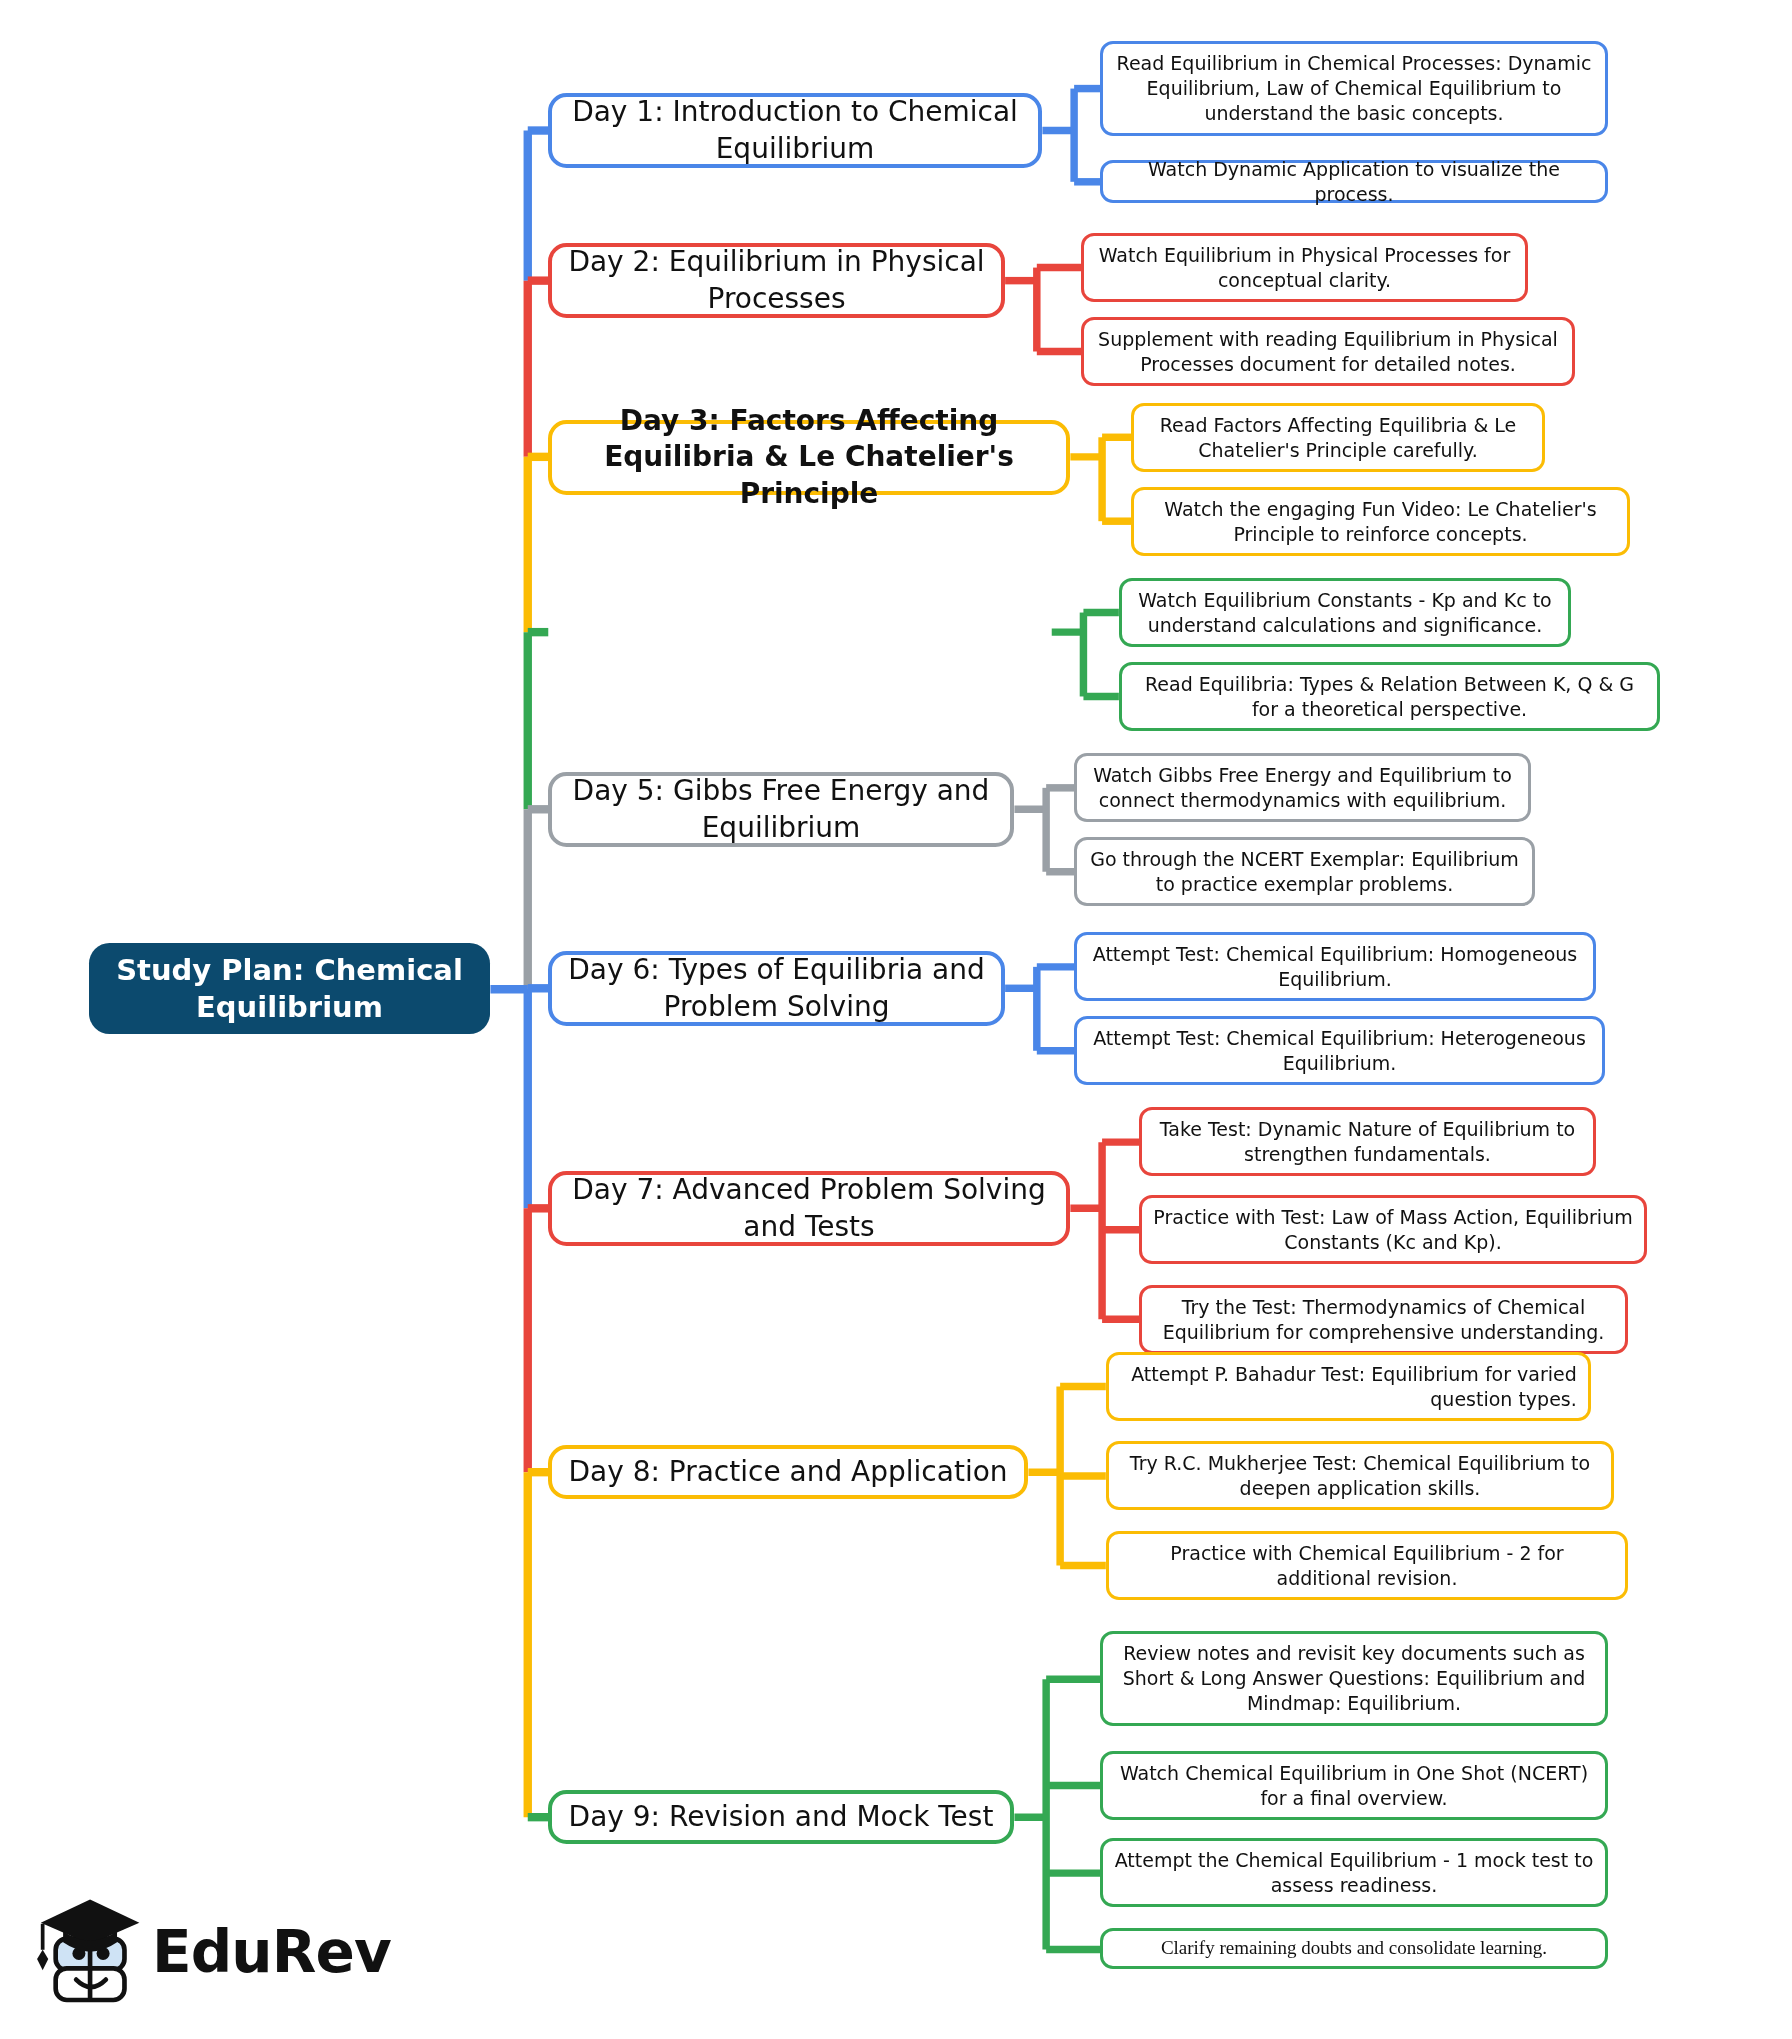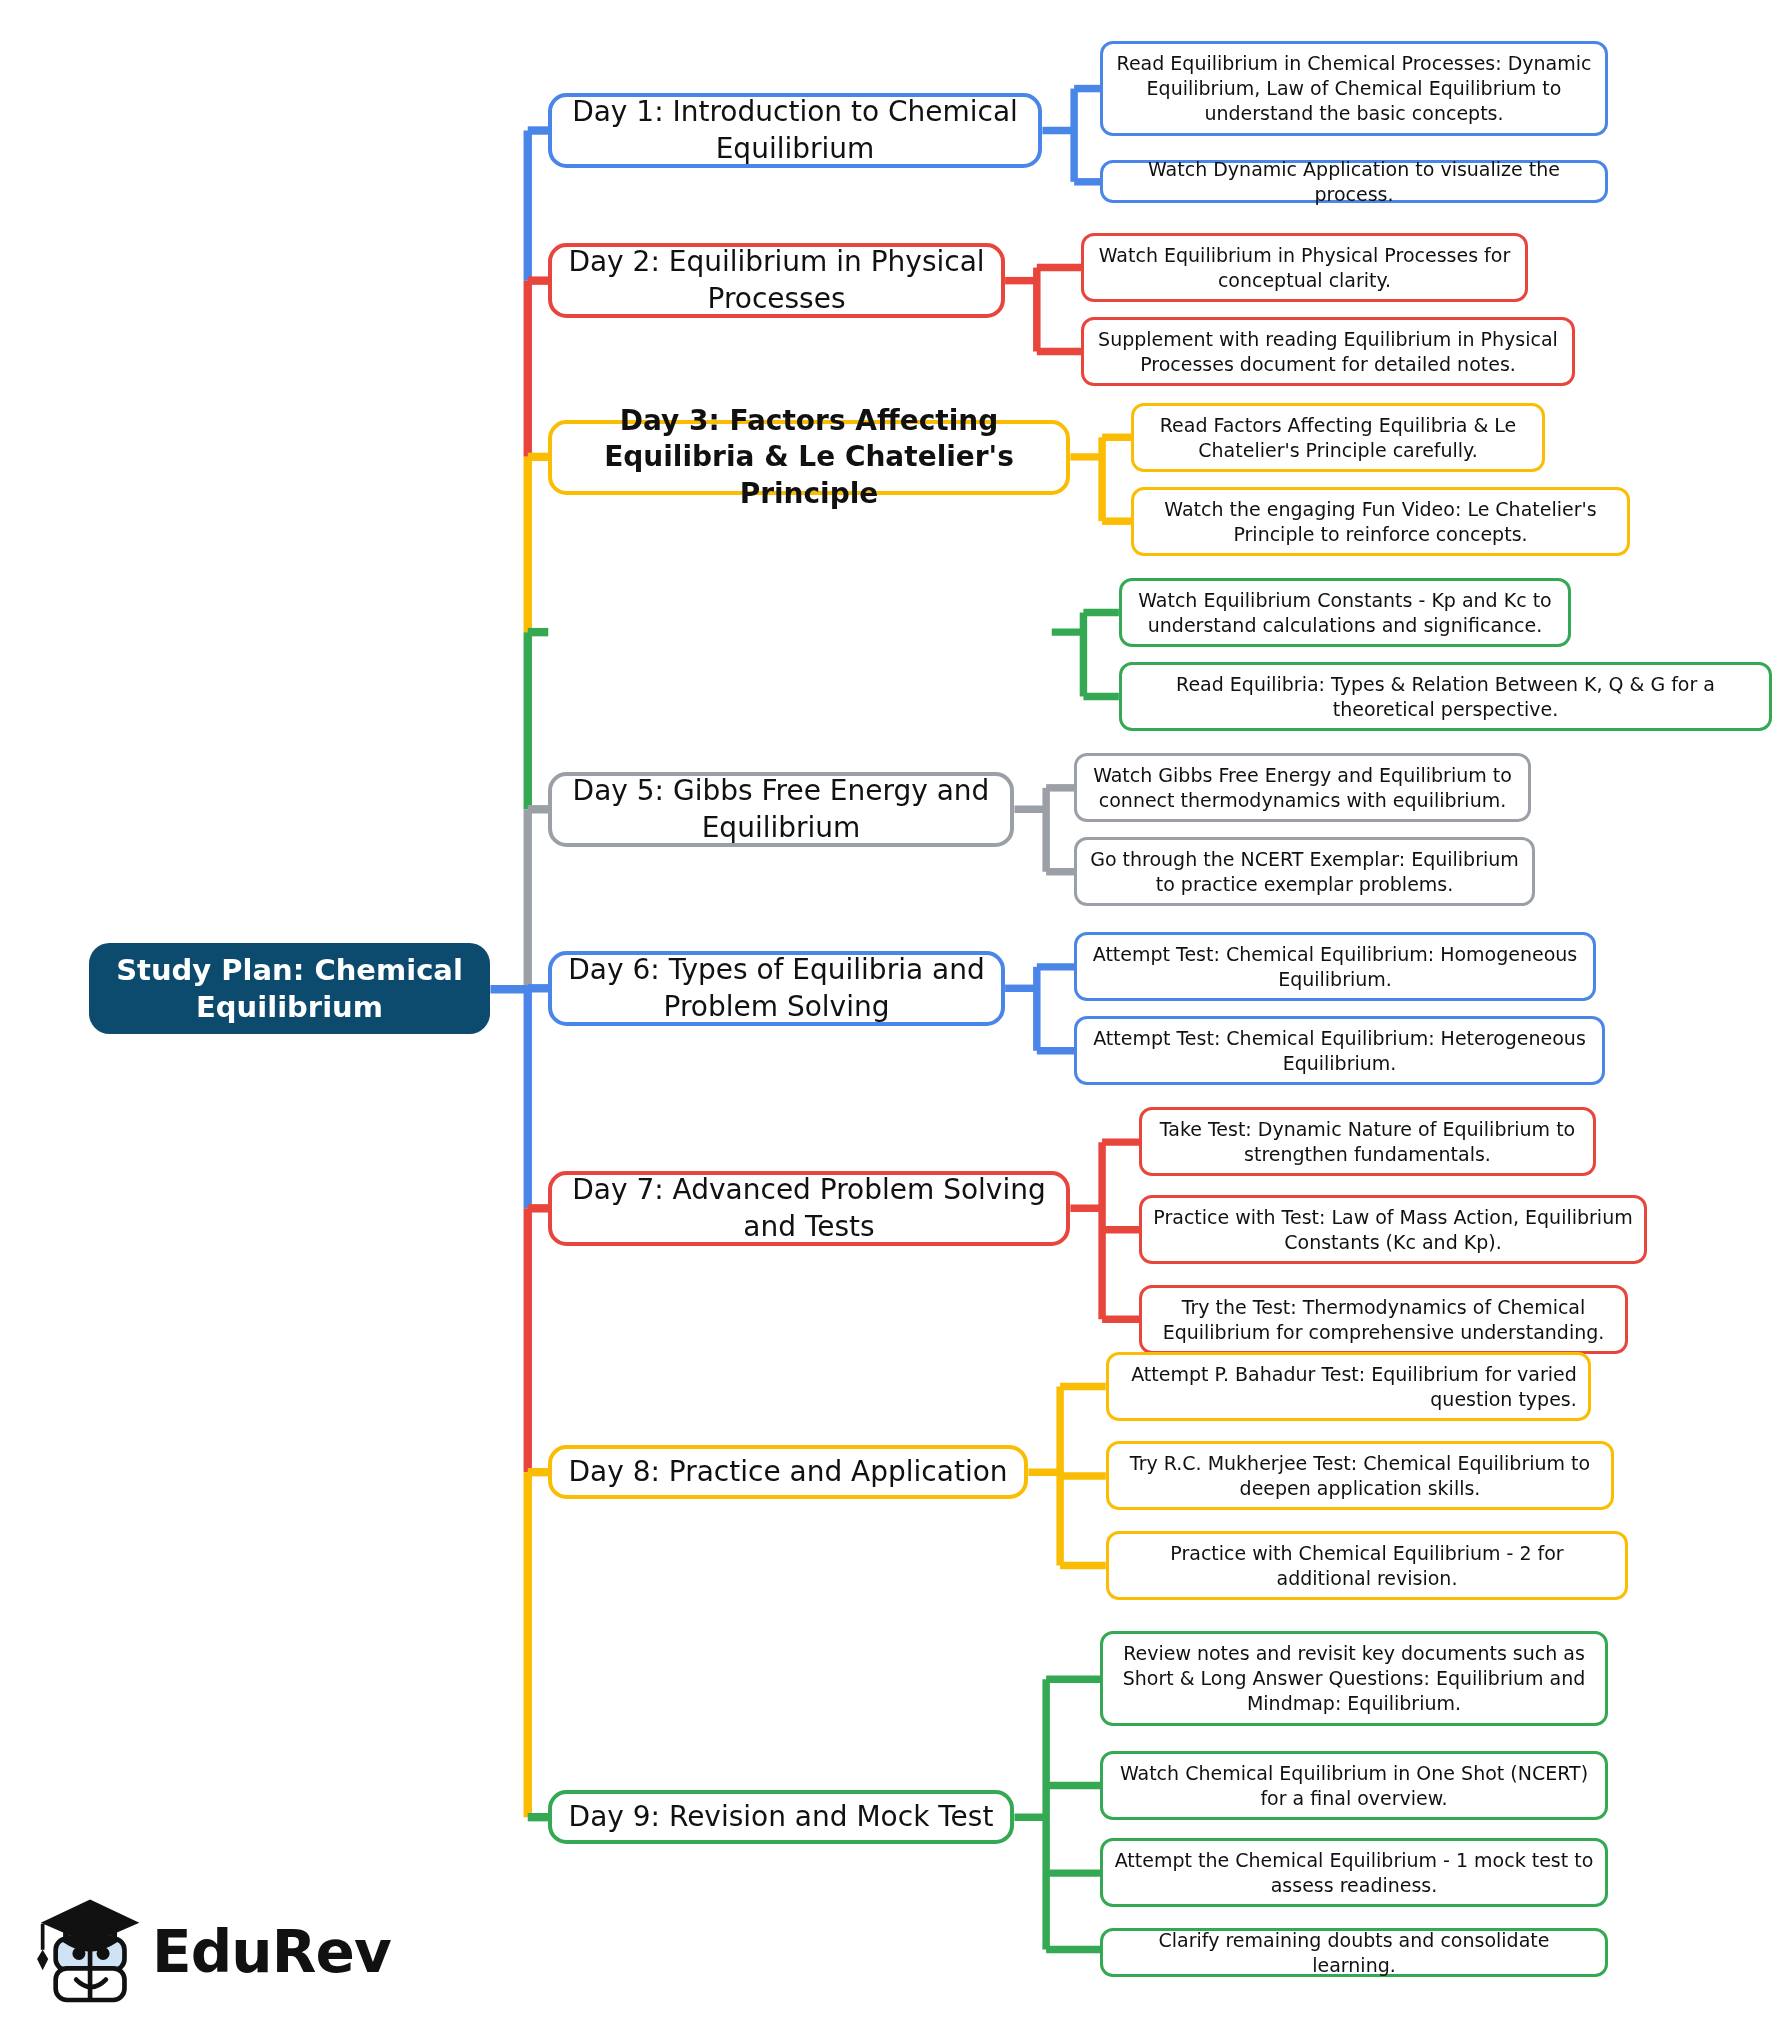--- a/index.html
+++ b/index.html
@@ -122,40 +122,40 @@
     <div class="node day" style="left: 548px; top: 93px; width: 494px; height: 75px; border-color: rgb(74, 134, 232);">Day 1: Introduction to Chemical Equilibrium</div>
     <div class="node leaf" style="left: 1100px; top: 41px; width: 508px; height: 95px; border-color: rgb(74, 134, 232);">Read Equilibrium in Chemical Processes: Dynamic Equilibrium, Law of Chemical Equilibrium to understand the basic concepts.</div>
     <div class="node leaf" style="left: 1100px; top: 160px; width: 508px; height: 43px; border-color: rgb(74, 134, 232);">Watch Dynamic Application to visualize the process.</div>
     <div class="node day" style="left: 548px; top: 243px; width: 457px; height: 75px; border-color: rgb(232, 69, 60);">Day 2: Equilibrium in Physical Processes</div>
     <div class="node leaf" style="left: 1081px; top: 233px; width: 447px; height: 69px; border-color: rgb(232, 69, 60);">Watch Equilibrium in Physical Processes for conceptual clarity.</div>
     <div class="node leaf" style="left: 1081px; top: 317px; width: 494px; height: 69px; border-color: rgb(232, 69, 60);">Supplement with reading Equilibrium in Physical Processes document for detailed notes.</div>
     <div class="node day" style="left: 548px; top: 420px; width: 522px; height: 75px; border-color: rgb(251, 188, 4); font-weight: bold;">Day 3: Factors Affecting Equilibria &amp; Le Chatelier's Principle</div>
     <div class="node leaf" style="left: 1131px; top: 403px; width: 414px; height: 69px; border-color: rgb(251, 188, 4);">Read Factors Affecting Equilibria &amp; Le Chatelier's Principle carefully.</div>
     <div class="node leaf" style="left: 1131px; top: 487px; width: 499px; height: 69px; border-color: rgb(251, 188, 4);">Watch the engaging Fun Video: Le Chatelier's Principle to reinforce concepts.</div>
     <div class="node leaf" style="left: 1119px; top: 578px; width: 452px; height: 69px; border-color: rgb(52, 168, 83);">Watch Equilibrium Constants - Kp and Kc to understand calculations and significance.</div>
-    <div class="node leaf" style="left: 1119px; top: 662px; width: 653px; height: 69px; border-color: rgb(52, 168, 83);">Read Equilibria: Types &amp; Relation Between K, Q &amp; G for a theoretical perspective.</div>
+    <div class="node leaf" style="left: 1119px; top: 662px; width: 541px; height: 69px; border-color: rgb(52, 168, 83);">Read Equilibria: Types &amp; Relation Between K, Q &amp; G for a theoretical perspective.</div>
     <div class="node day" style="left: 548px; top: 772px; width: 466px; height: 75px; border-color: rgb(154, 160, 166);">Day 5: Gibbs Free Energy and Equilibrium</div>
     <div class="node leaf" style="left: 1074px; top: 753px; width: 457px; height: 69px; border-color: rgb(154, 160, 166);">Watch Gibbs Free Energy and Equilibrium to connect thermodynamics with equilibrium.</div>
     <div class="node leaf" style="left: 1074px; top: 837px; width: 461px; height: 69px; border-color: rgb(154, 160, 166);">Go through the NCERT Exemplar: Equilibrium to practice exemplar problems.</div>
     <div class="node day" style="left: 548px; top: 951px; width: 457px; height: 75px; border-color: rgb(74, 134, 232);">Day 6: Types of Equilibria and Problem Solving</div>
     <div class="node leaf" style="left: 1074px; top: 932px; width: 522px; height: 69px; border-color: rgb(74, 134, 232);">Attempt Test: Chemical Equilibrium: Homogeneous Equilibrium.</div>
     <div class="node leaf" style="left: 1074px; top: 1016px; width: 531px; height: 69px; border-color: rgb(74, 134, 232);">Attempt Test: Chemical Equilibrium: Heterogeneous Equilibrium.</div>
     <div class="node day" style="left: 548px; top: 1171px; width: 522px; height: 75px; border-color: rgb(232, 69, 60);">Day 7: Advanced Problem Solving and Tests</div>
     <div class="node leaf" style="left: 1139px; top: 1107px; width: 457px; height: 69px; border-color: rgb(232, 69, 60);">Take Test: Dynamic Nature of Equilibrium to strengthen fundamentals.</div>
     <div class="node leaf" style="left: 1139px; top: 1195px; width: 508px; height: 69px; border-color: rgb(232, 69, 60);">Practice with Test: Law of Mass Action, Equilibrium Constants (Kc and Kp).</div>
     <div class="node leaf" style="left: 1139px; top: 1285px; width: 489px; height: 69px; border-color: rgb(232, 69, 60);">Try the Test: Thermodynamics of Chemical Equilibrium for comprehensive understanding.</div>
     <div class="node day" style="left: 548px; top: 1445px; width: 480px; height: 54px; border-color: rgb(251, 188, 4);">Day 8: Practice and Application</div>
     <div class="node leaf" style="left: 1106px; top: 1352px; width: 485px; height: 69px; border-color: rgb(251, 188, 4); text-align: right;">Attempt P. Bahadur Test: Equilibrium for varied question types.</div>
     <div class="node leaf" style="left: 1106px; top: 1441px; width: 508px; height: 69px; border-color: rgb(251, 188, 4);">Try R.C. Mukherjee Test: Chemical Equilibrium to deepen application skills.</div>
     <div class="node leaf" style="left: 1106px; top: 1531px; width: 522px; height: 69px; border-color: rgb(251, 188, 4);">Practice with Chemical Equilibrium - 2 for additional revision.</div>
     <div class="node day" style="left: 548px; top: 1790px; width: 466px; height: 54px; border-color: rgb(52, 168, 83);">Day 9: Revision and Mock Test</div>
     <div class="node leaf" style="left: 1100px; top: 1631px; width: 508px; height: 95px; border-color: rgb(52, 168, 83);">Review notes and revisit key documents such as Short &amp; Long Answer Questions: Equilibrium and Mindmap: Equilibrium.</div>
     <div class="node leaf" style="left: 1100px; top: 1751px; width: 508px; height: 69px; border-color: rgb(52, 168, 83);">Watch Chemical Equilibrium in One Shot (NCERT) for a final overview.</div>
     <div class="node leaf" style="left: 1100px; top: 1838px; width: 508px; height: 69px; border-color: rgb(52, 168, 83);">Attempt the Chemical Equilibrium - 1 mock test to assess readiness.</div>
-    <div class="node leaf" style="left: 1100px; top: 1928px; width: 508px; height: 49px; border-color: rgb(52, 168, 83);">Clarify remaining doubts and consolidate learning.</div>
+    <div class="node leaf" style="left: 1100px; top: 1928px; width: 508px; height: 41px; border-color: rgb(52, 168, 83); font-family: Liberation Serif, serif;">Clarify remaining doubts and consolidate learning.</div>
   </div>
 
 <div id="logo">
   <svg width="112" height="119" viewBox="0 0 120 128">
 
     <rect x="22" y="48" width="74" height="34" rx="12" fill="#cfe3f5" stroke="#111" stroke-width="5"></rect>
     <rect x="22" y="80" width="74" height="34" rx="12" fill="#ffffff" stroke="#111" stroke-width="5"></rect>
     <line x1="59" y1="40" x2="59" y2="116" stroke="#111" stroke-width="5"></line>
 
     <circle cx="47" cy="64" r="7" fill="#111"></circle>

